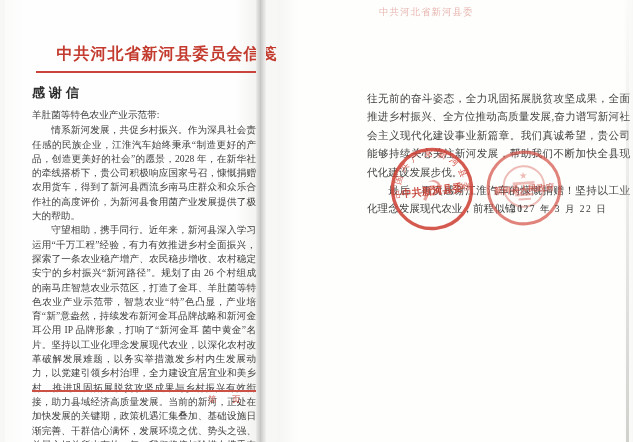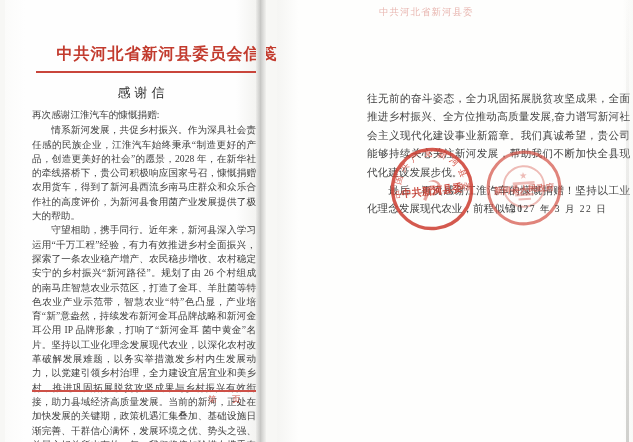--- a/index.html
+++ b/index.html
@@ -34,21 +34,21 @@
     position:absolute;left:27px;top:44px;width:222px;
     text-align:center;font-size:16px;font-weight:bold;letter-spacing:1px;
     color:#c23b2e;white-space:nowrap;margin-left:24px;
   }
   .letterhead-rule{
     position:absolute;left:31px;top:71px;width:221px;height:2px;
     background:#c9453b;
   }
   .letter-title{
     position:absolute;left:27px;top:84px;width:222px;
-    text-align:center;font-size:13px;font-weight:normal;letter-spacing:4px;
+    font-size:13px;font-weight:bold;letter-spacing:4px;
     color:#2c2c2c;
   }
   .body-left{
     position:absolute;left:27px;top:108px;width:224px;
     font-size:9.6px;line-height:14.3px;color:#3d3d3d;
     text-align:justify;
   }
   .body-left .salutation{margin:0 0 1px 0;}
   .body-left p{margin:0;text-indent:2em;}
   .footer-rule{
@@ -87,21 +87,21 @@
 <body>
 
 <div class="scan">
 
   <div class="page-left">
     <div class="letterhead">中共河北省新河县委员会信笺</div>
     <div class="letterhead-rule"></div>
     <div class="letter-title">感谢信</div>
 
     <div class="body-left">
-      <div class="salutation">再次感谢江淮汽车的慷慨捐赠:</div>
+      <div class="salutation">羊肚菌等特色农业产业示范带:</div>
       <p>情系新河发展，共促乡村振兴。作为深具社会责任感的民族企业，江淮汽车始终秉承“制造更好的产品，创造更美好的社会”的愿景，2028 年，在新华社的牵线搭桥下，贵公司积极响应国家号召，慷慨捐赠农用货车，得到了新河县西流乡南马庄群众和众乐合作社的高度评价，为新河县食用菌产业发展提供了极大的帮助。</p>
       <p>守望相助，携手同行。近年来，新河县深入学习运用“千万工程”经验，有力有效推进乡村全面振兴，探索了一条农业稳产增产、农民稳步增收、农村稳定安宁的乡村振兴“新河路径”。规划了由 26 个村组成的南马庄智慧农业示范区，打造了金耳、羊肚菌等特色农业产业示范带，智慧农业“特”色凸显，产业培育“新”意盎然，持续发布新河金耳品牌战略和新河金耳公用 IP 品牌形象，打响了“新河金耳 菌中黄金”名片。坚持以工业化理念发展现代农业，以深化农村改革破解发展难题，以务实举措激发乡村内生发展动力，以党建引领乡村治理，全力建设宜居宜业和美乡村，推进巩固拓展脱贫攻坚成果与乡村振兴有效衔接，助力县域经济高质量发展。当前的新河，正处在加快发展的关键期，政策机遇汇集叠加、基础设施日渐完善、干群信心满怀，发展环境之优、势头之强、前景之好前所未有的一年，我们将倍加珍惜在携手奋进中结下的深厚友谊，以永不懈怠的精神状态、一</p>
     </div>
 
     <div class="footer-rule"></div>
     <span class="footer-label l1">第</span>
     <span class="footer-label l2">页</span>
   </div>
 
   <div class="seam"></div>

